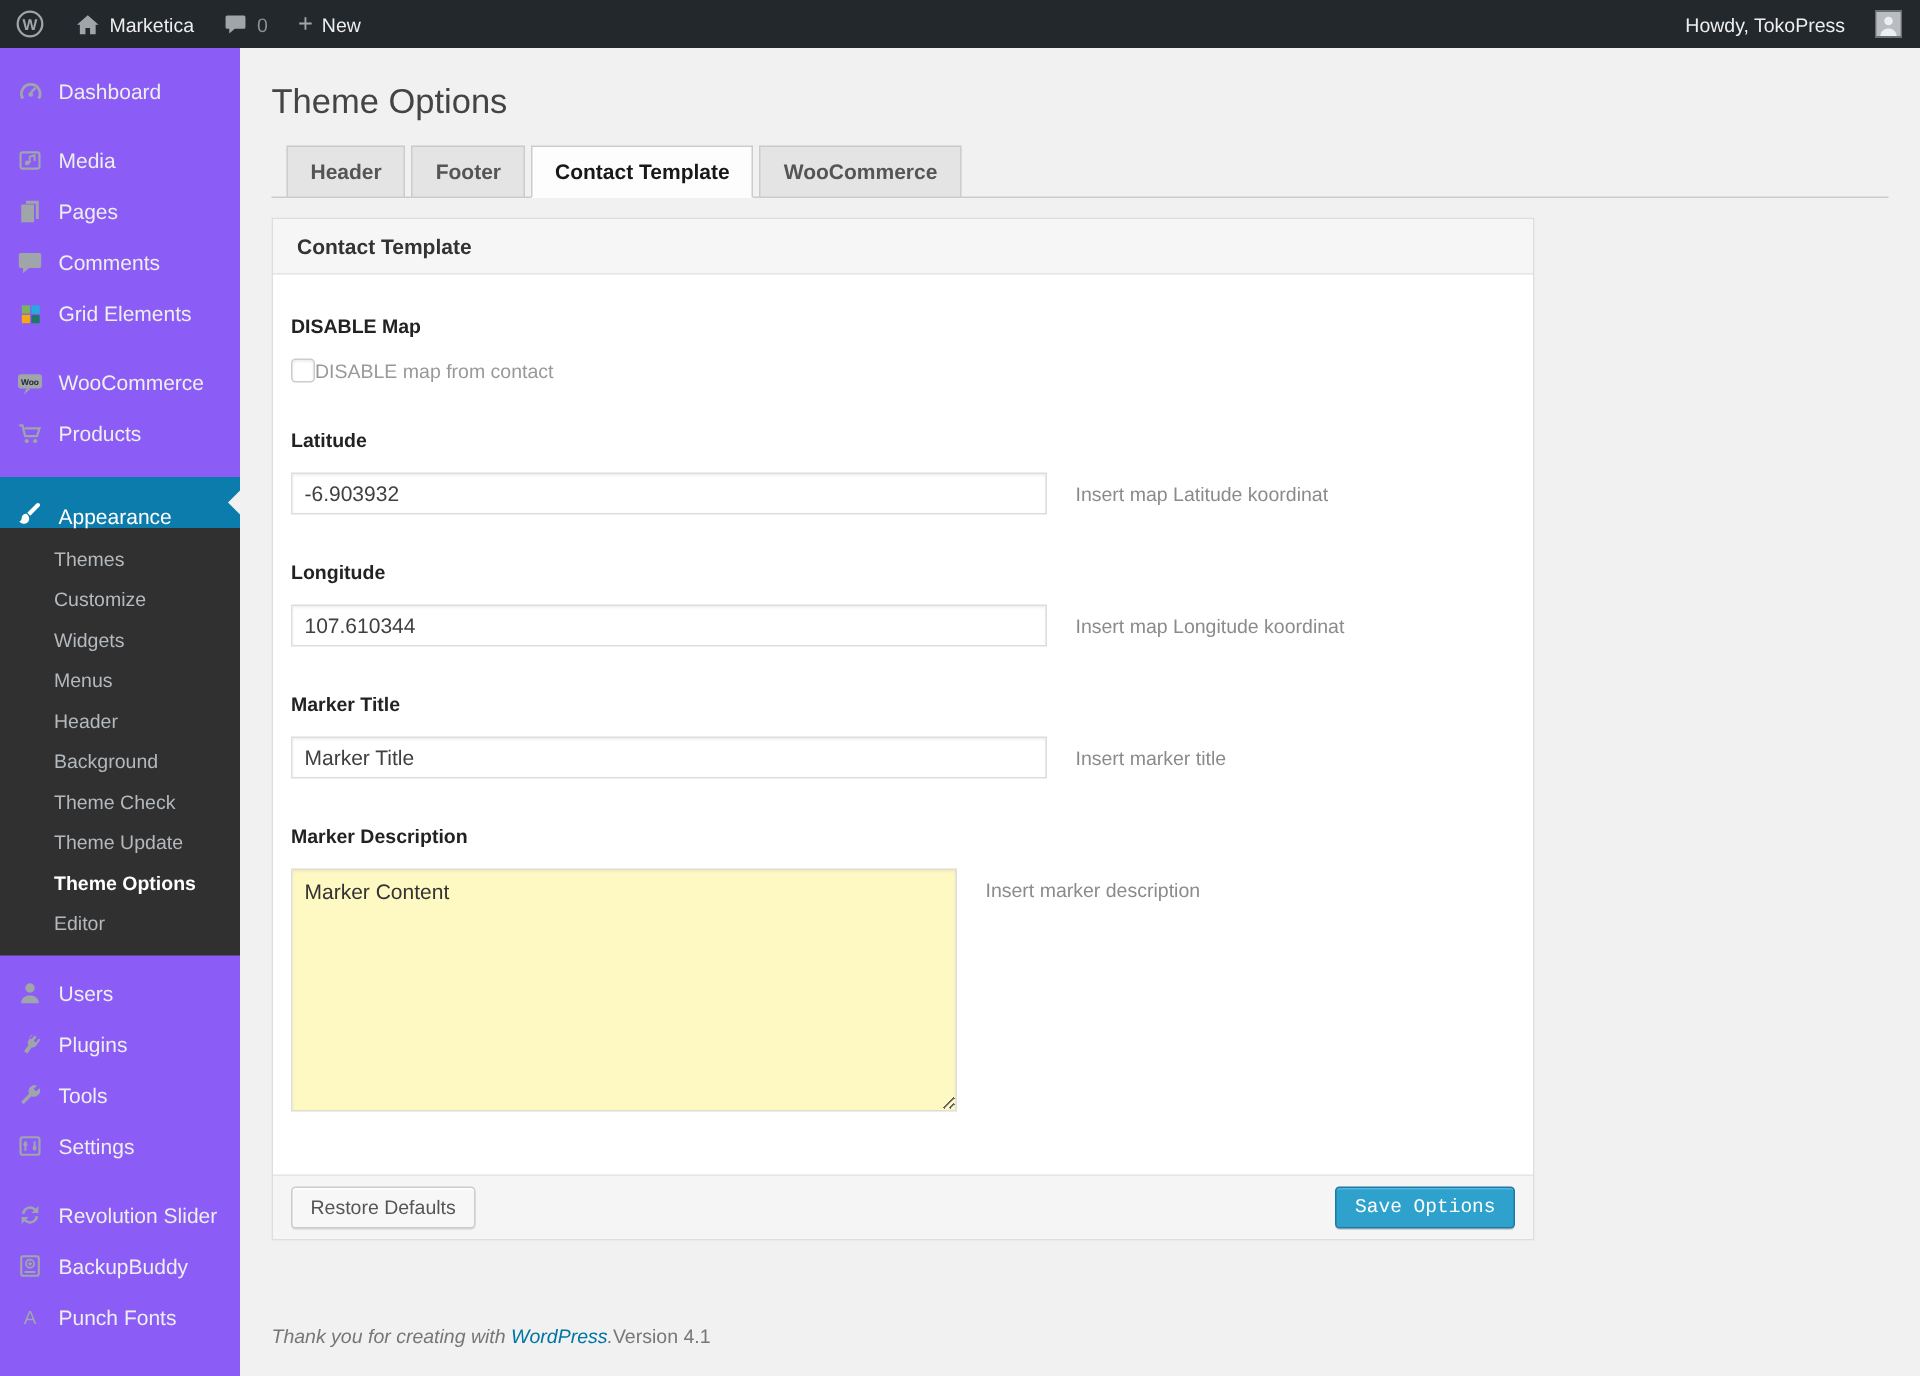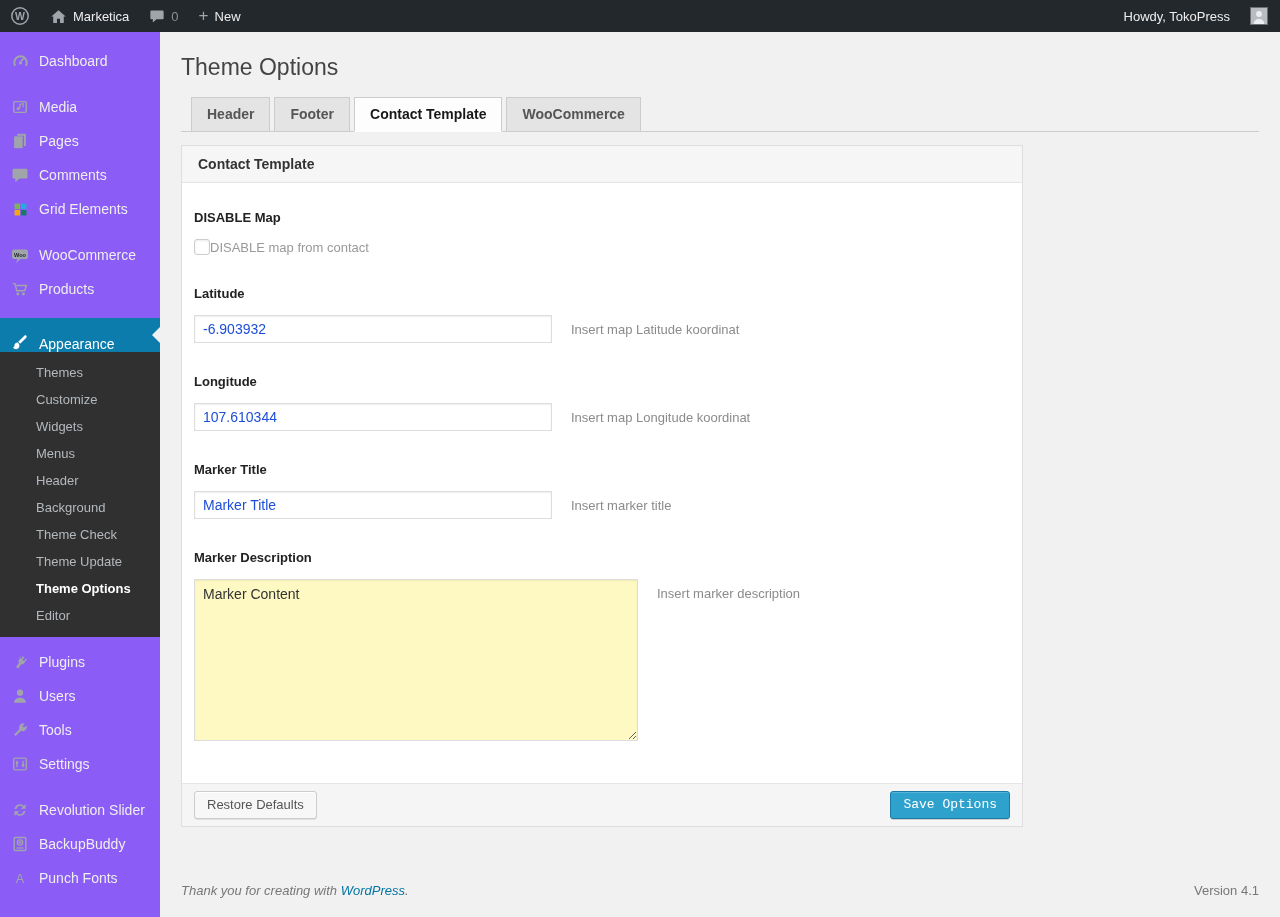--- a/index.html
+++ b/index.html
@@ -63,21 +63,21 @@
   .field:last-child { margin-bottom:0; }
   .field-label { font-size:13px; font-weight:bold; color:#222; margin-bottom:14px; }
   .checkbox-row { display:flex; align-items:center; gap:0; font-size:13px; color:#999; }
   input[type="checkbox"] {
     -webkit-appearance:none; appearance:none; margin:0;
     width:16px; height:16px; background:#fff; border:1px solid #ccc; border-radius:3px;
     box-shadow: inset 0 1px 2px rgba(0,0,0,.08); cursor:pointer;
   }
   .input-row { display:flex; align-items:flex-start; }
   .text-input {
-    width:358px; height:28px; padding:3px 8px; font-size:14px; color:#1d4ed8;
+    width:504px; height:28px; padding:3px 8px; font-size:14px; color:#404040;
     border:1px solid #ddd; background:#fff; outline:none;
     box-shadow: inset 0 1px 2px rgba(0,0,0,.07);
     font-family:"Liberation Sans", sans-serif;
   }
   .text-area {
     width:444px; height:162px; padding:6px 8px; font-size:14px; color:#333;
     border:1px solid #ddd; background:#fef9c3; outline:none; resize:both;
     box-shadow: inset 0 1px 2px rgba(0,0,0,.07);
     font-family:"Liberation Sans", sans-serif;
   }
@@ -95,21 +95,21 @@
     background:#f7f7f7; border:1px solid #ccc; color:#555;
     box-shadow: inset 0 1px 0 #fff, 0 1px 0 rgba(0,0,0,.08);
   }
   .btn-primary {
     background:#2ea2cc; border:1px solid #1b7aa6; color:#fff;
     box-shadow: inset 0 1px 0 rgba(120,200,230,.5), 0 1px 0 rgba(0,0,0,.15);
     font-family: Liberation Mono, monospace;
   }
   
   .page-footer {
-    display:flex; justify-content:space-between; align-items:center;
+    display:flex; align-items:center;
     margin-top:56px; padding-bottom:16px; font-size:13px; color:#777;
   }
   .thanks { font-style:italic; }
   .thanks a { color:#0074a2; text-decoration:none; }
   svg { display:block; }
 </style>
 </head>
 <body>
 
 <div id="adminbar">
@@ -259,34 +259,34 @@
     <div class="submenu-item">Theme Update</div>
     <div class="submenu-item current">Theme Options</div>
     <div class="submenu-item">Editor</div>
   </div>
 
   <div class="menu-sep small"></div>
 
   <div class="menu-item">
     <span class="menu-icon">
       <svg width="18" height="18" viewBox="0 0 20 20" fill="#a0a5aa">
-        <path d="M7 3v3.5h2V3h2v3.5h2V3h1.5v5.5a3 3 0 0 1-2 2.8V17h-3v-5.7a3 3 0 0 1-2-2.8V3z" transform="rotate(35 10 10)"></path>
-      </svg>
-    </span>
-    <span>Plugins</span>
-  </div>
-
-  <div class="menu-item">
-    <span class="menu-icon">
-      <svg width="18" height="18" viewBox="0 0 20 20" fill="#a0a5aa">
         <circle cx="10" cy="6.3" r="3.5"></circle>
         <path d="M3.5 17.5c0-3.7 2.9-5.6 6.5-5.6s6.5 1.9 6.5 5.6z"></path>
       </svg>
     </span>
     <span>Users</span>
+  </div>
+
+  <div class="menu-item">
+    <span class="menu-icon">
+      <svg width="18" height="18" viewBox="0 0 20 20" fill="#a0a5aa">
+        <path d="M7 3v3.5h2V3h2v3.5h2V3h1.5v5.5a3 3 0 0 1-2 2.8V17h-3v-5.7a3 3 0 0 1-2-2.8V3z" transform="rotate(35 10 10)"></path>
+      </svg>
+    </span>
+    <span>Plugins</span>
   </div>
 
   <div class="menu-item">
     <span class="menu-icon">
       <svg width="18" height="18" viewBox="0 0 20 20" fill="#a0a5aa">
         <path d="M17.2 5a4.6 4.6 0 0 1-6.1 5.9l-5.9 5.9-1.8-1.8 5.9-5.9A4.6 4.6 0 0 1 15.2 3l-2.5 2.5 1.8 1.8z"></path>
       </svg>
     </span>
     <span>Tools</span>
   </div>

